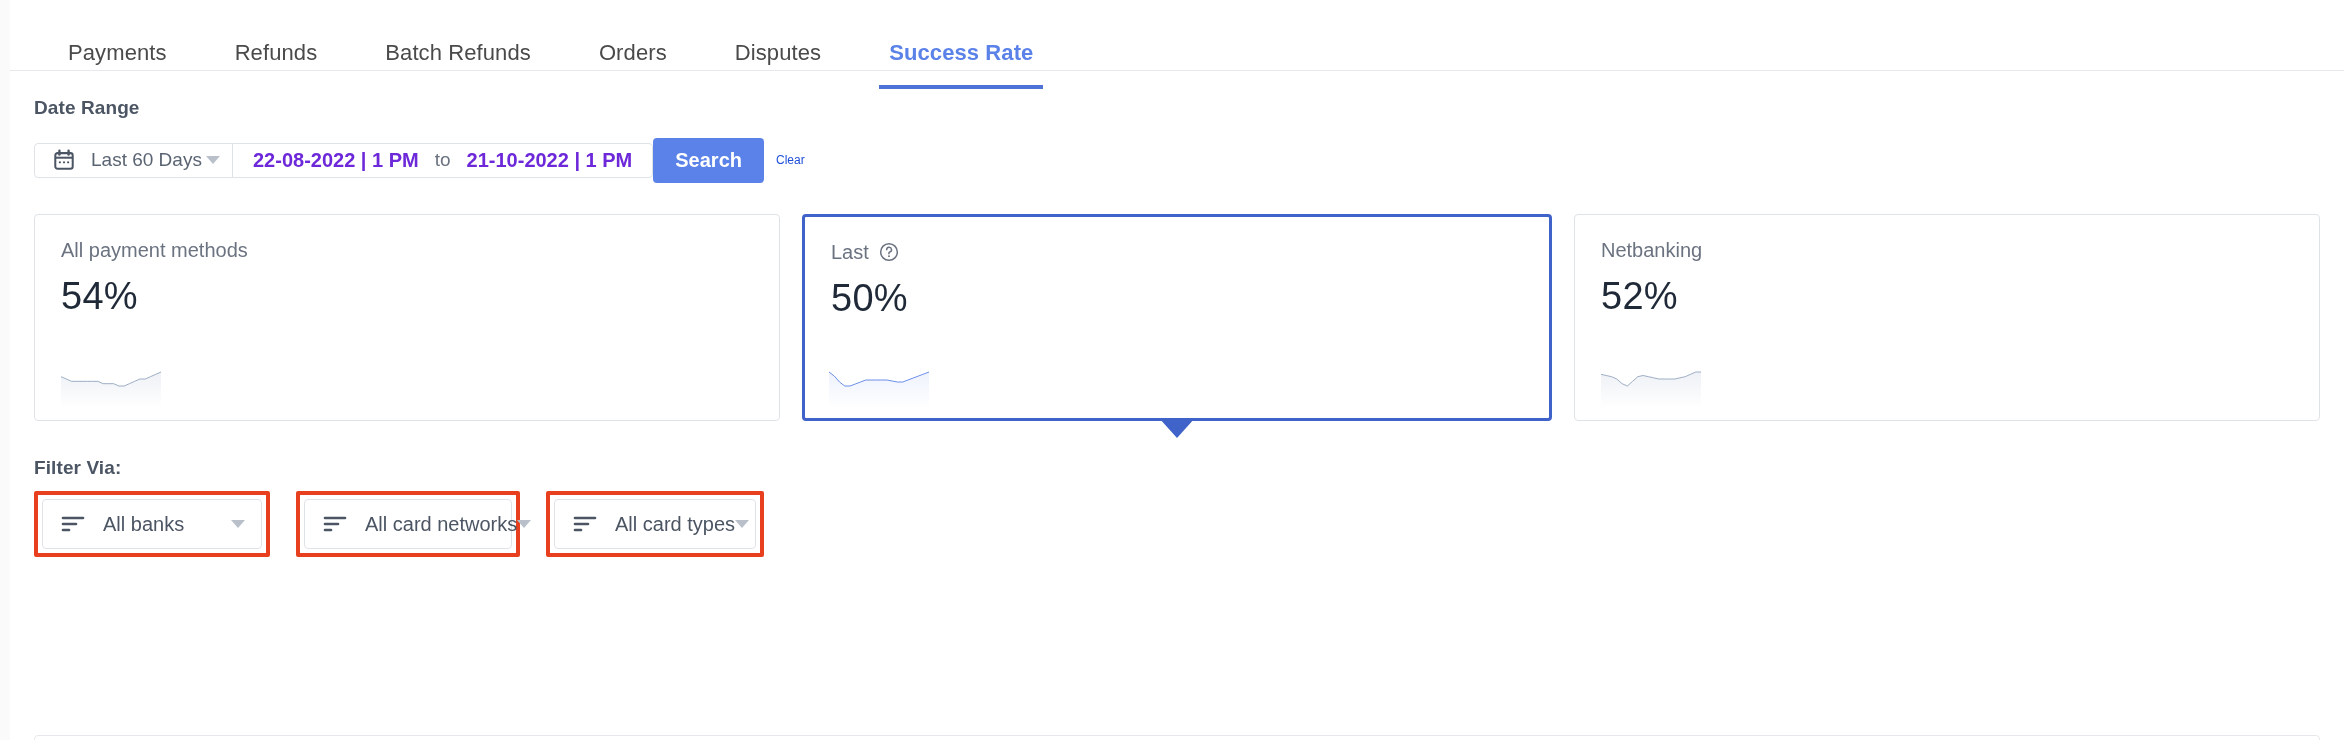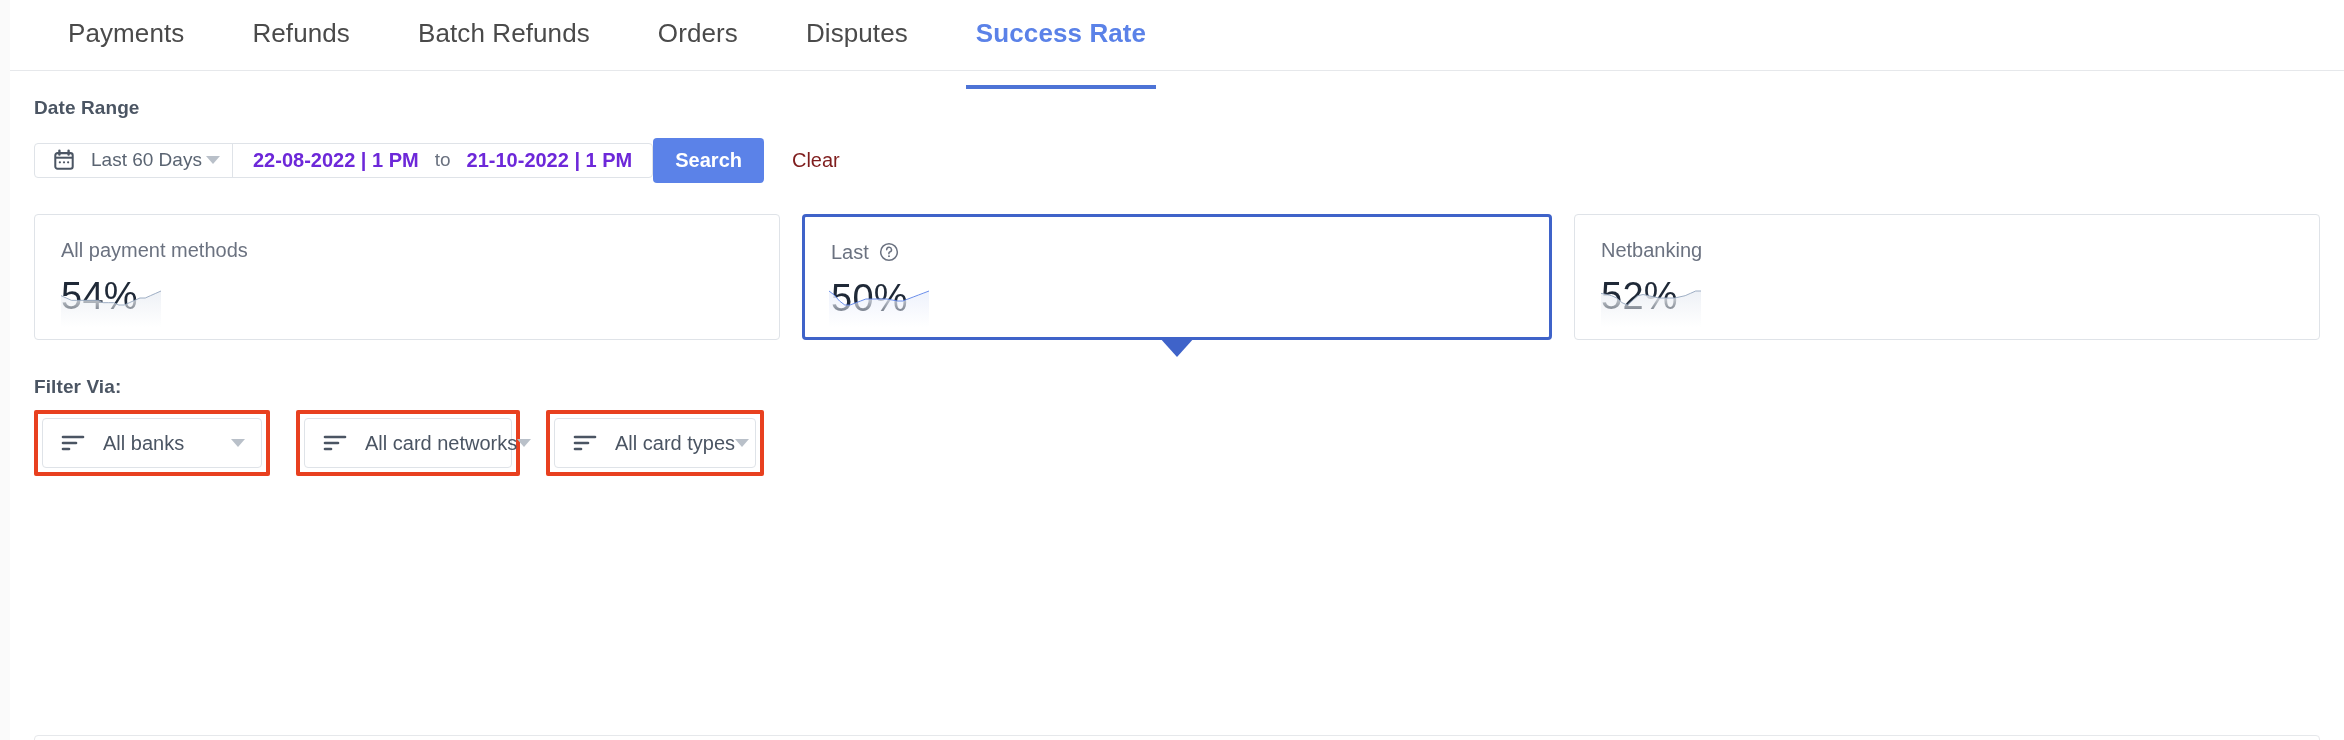--- a/index.html
+++ b/index.html
@@ -34,24 +34,24 @@
     height: 71px;
     border-bottom: 1px solid #e6e8eb;
     display: flex;
     align-items: center;
     padding-left: 24px;
   }
   .tab {
     position: relative;
     height: 71px;
     display: flex;
-    align-items: flex-start;
+    align-items: center;
     padding: 0 0 0 0;
     margin-right: 0;
-    font-size: 26px;
+    font-size: 22px;
     color: #4a4a4a;
     letter-spacing: 0.1px;
     cursor: pointer;
     white-space: nowrap;
     margin-top: 36px;
   }
   .tab .tab-label { padding: 0 34px; }
   .tab.active .tab-label { color: #5b82e8; font-weight: bold; }
   .tab.active .tab-underline {
     position: absolute;
@@ -136,36 +136,36 @@
     background: #5b82e8;
     color: #ffffff;
     border: none;
     border-radius: 4px;
     font-size: 20px;
     font-family: "Liberation Sans", sans-serif;
     font-weight: bold;
     cursor: pointer;
   }
   .clear-link {
-    margin-left: 28px;
-    font-size: 20px;
-    color: #7f1d1d;
+    margin-left: 12px;
+    font-size: 12px;
+    color: #1d4ed8;
     cursor: pointer;
   }
 
   
   .cards-row {
     display: flex;
     margin-top: 30px;
     gap: 22px;
   }
   .metric-card {
     position: relative;
     flex: 1 1 0;
-    height: 126px;
+    height: 207px;
     border: 1px solid #dfe3e8;
     border-radius: 4px;
     background: #ffffff;
     padding: 22px 26px 0 26px;
     cursor: pointer;
     overflow: visible;
   }
   .metric-card.selected {
     border: 3px solid #3f63c9;
   }

